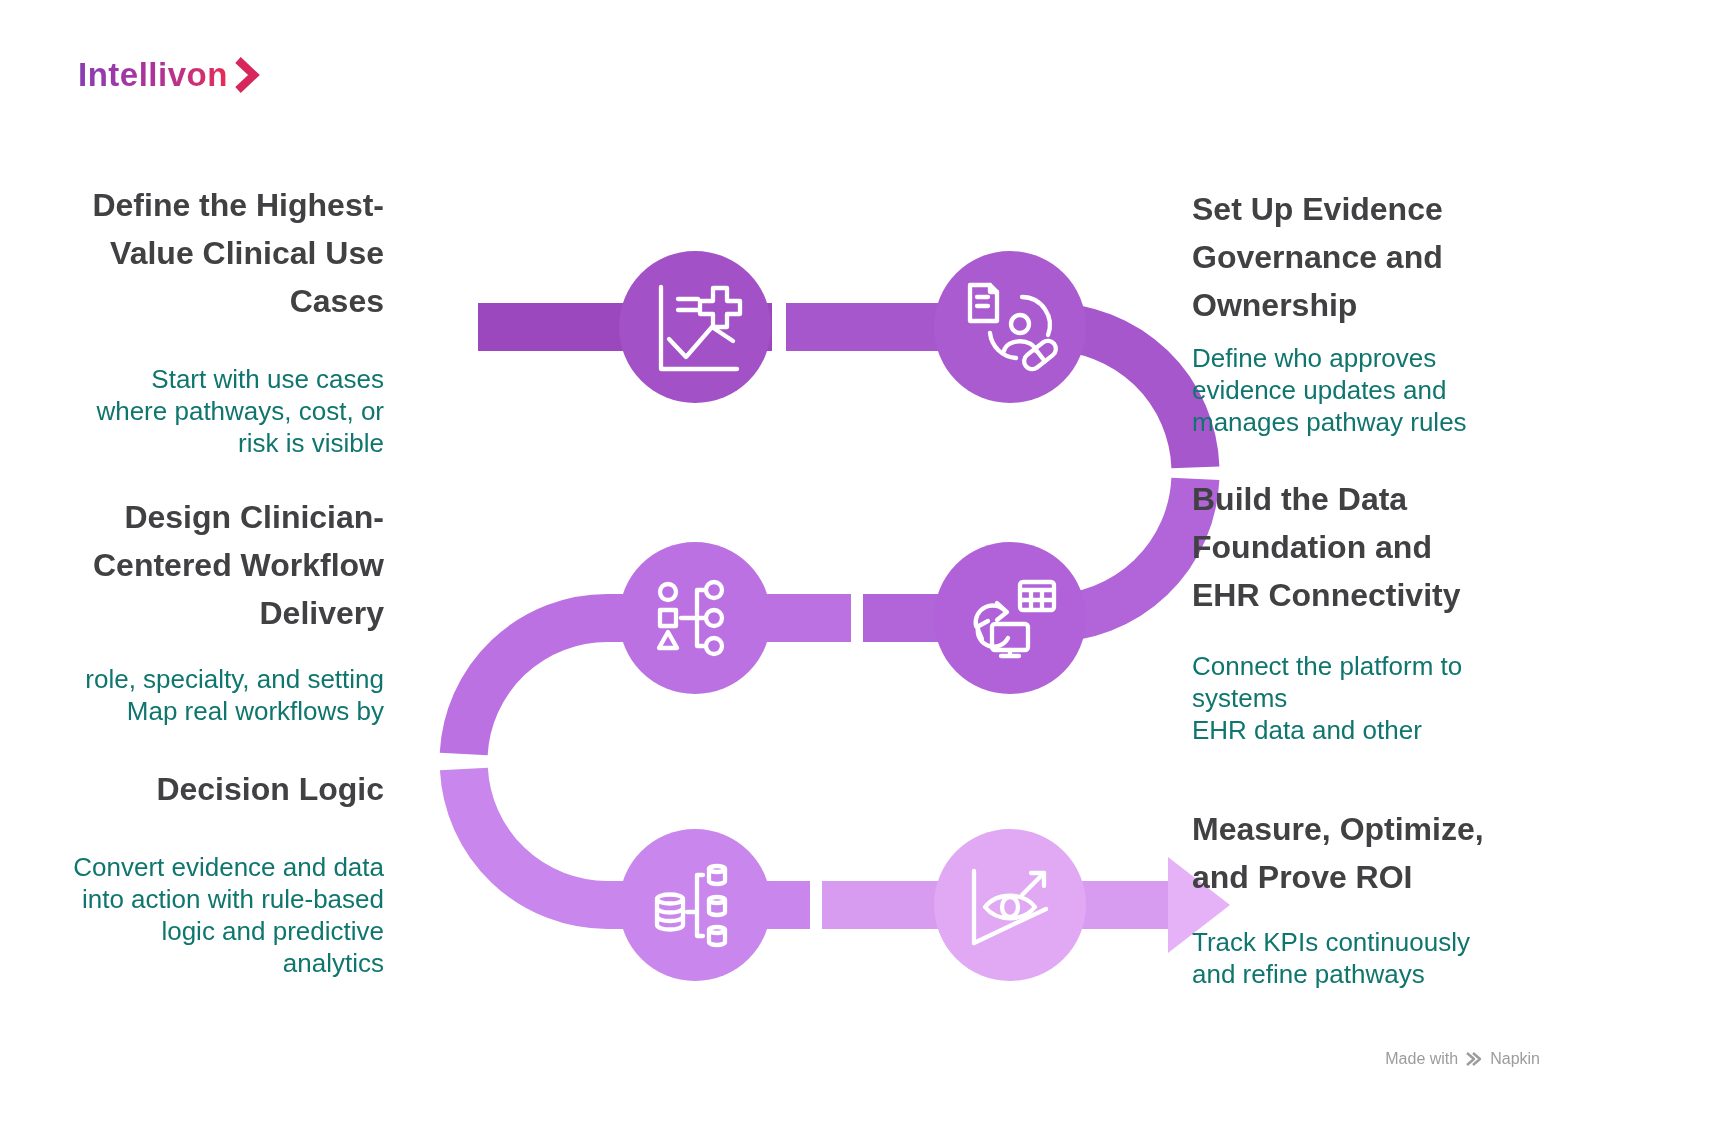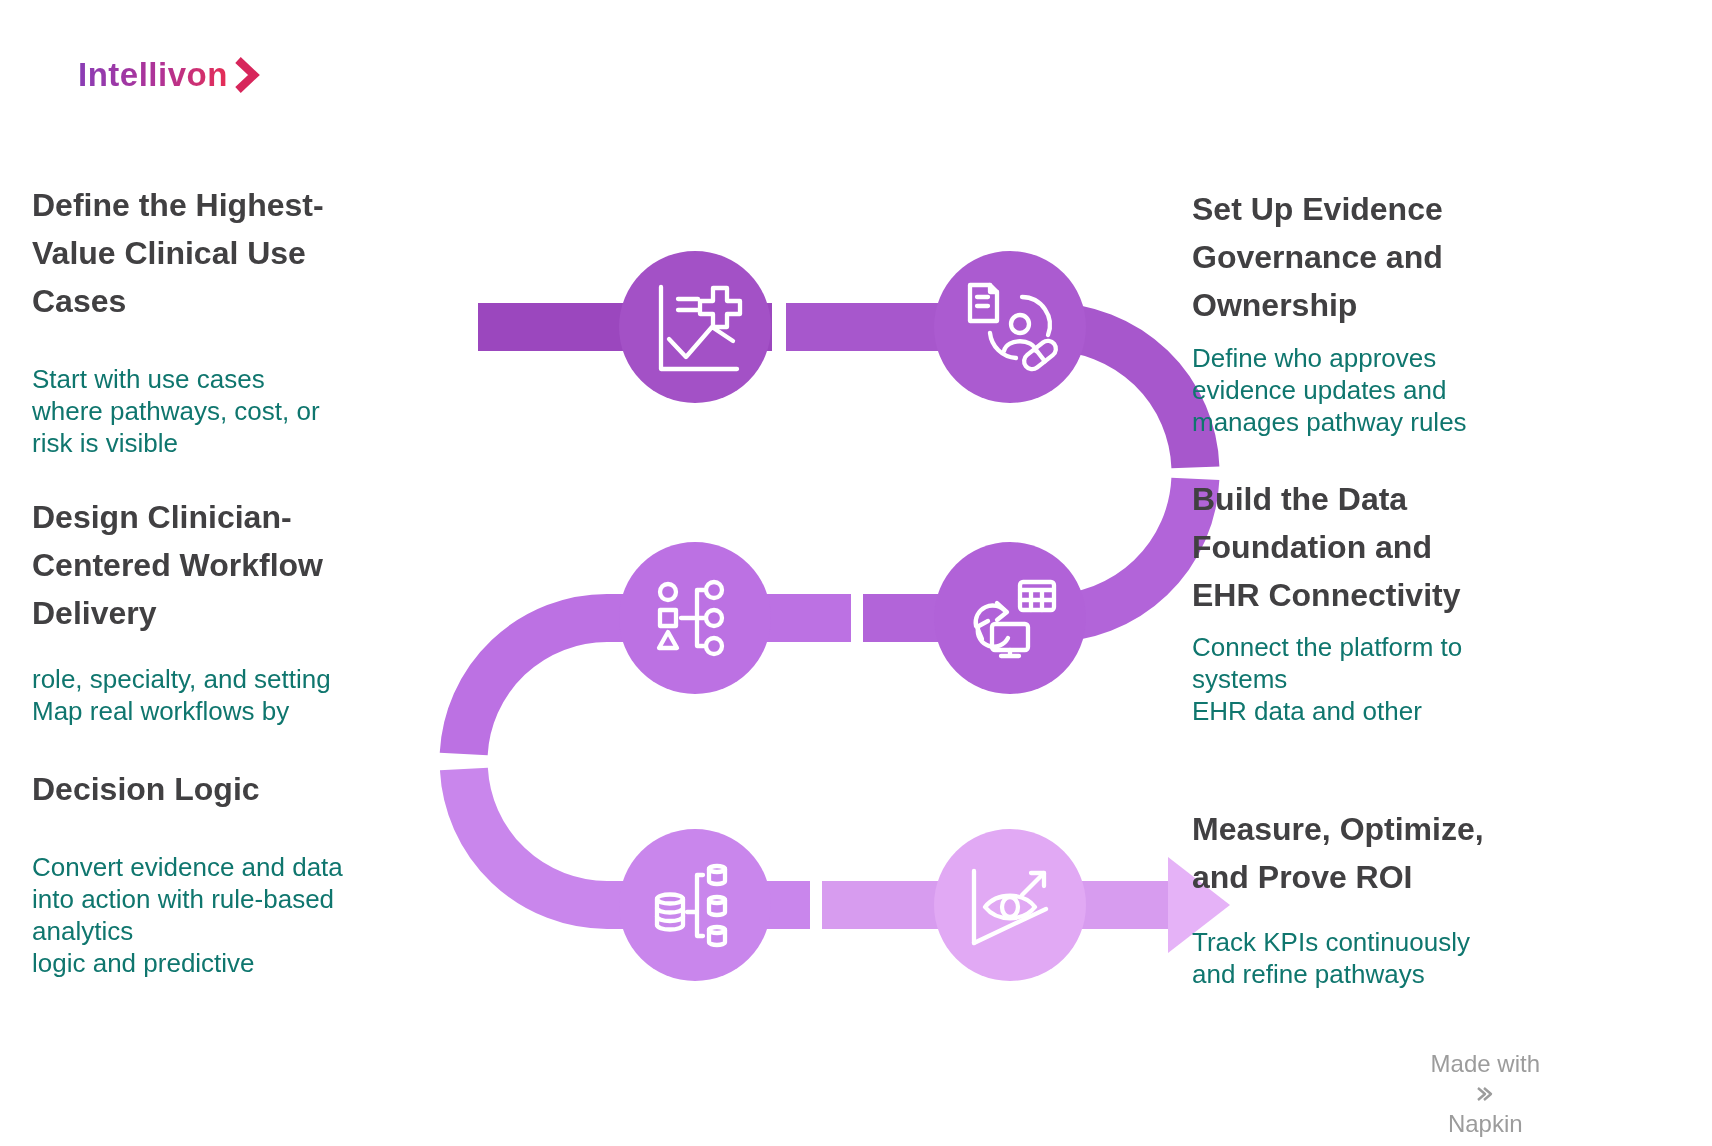--- a/index.html
+++ b/index.html
@@ -4,27 +4,27 @@
 <style>
   html,body{margin:0;padding:0;background:#fff;}
   .canvas{position:relative;width:1712px;height:1146px;background:#fff;overflow:hidden;
           font-family:"Liberation Sans",sans-serif;}
   .logo{position:absolute;left:78px;top:56px;display:flex;align-items:center;}
   .logo-text{font-size:33px;font-weight:600;letter-spacing:.5px;
              background:linear-gradient(90deg,#8A3DB5 0%,#B03396 55%,#E62D54 100%);
              -webkit-background-clip:text;background-clip:text;color:transparent;}
   .logo-chevron{margin-left:6px;display:block;}
   .tblock{position:absolute;}
-  .col-left .tblock{left:32px;width:340px;text-align:left;}
+  .col-left .tblock{left:44px;width:340px;text-align:right;}
   .col-right .tblock{left:1192px;width:330px;text-align:left;}
   .heading{font-size:32px;font-weight:bold;line-height:48px;color:#414042;}
   .body{font-size:26px;line-height:32px;color:#0f766e;}
   .snake{position:absolute;left:0;top:0;}
-  .watermark{position:absolute;top:1050px;right:172px;display:flex;align-items:center;gap:7px;
-             font-size:24px;color:#9C9C9C;font-weight:500;flex-direction:column;}
+  .watermark{position:absolute;top:1050px;right:172px;display:flex;align-items:flex-start;gap:7px;
+             font-size:16px;color:#9C9C9C;font-weight:500;}
   .seg{fill:none;stroke-linecap:butt;stroke-linejoin:round;}
   .icon{stroke:#FFFFFF;stroke-width:4.3;fill:none;stroke-linecap:round;stroke-linejoin:round;}
 </style>
 </head>
 <body>
 
 <div class="canvas">
 
   <div class="logo">
     <span class="logo-text">Intellivon</span>
@@ -141,22 +141,22 @@
         <div>Map real workflows by</div>
       </div>
     </div>
     <div class="tblock" style="top:765px">
       <div class="heading">
         <div>Decision Logic</div>
       </div>
       <div class="body" style="margin-top:38px">
         <div>Convert evidence and data</div>
         <div>into action with rule-based</div>
+        <div>logic and predictive</div>
         <div>analytics</div>
-        <div>logic and predictive</div>
       </div>
     </div>
   </div>
 
   <div class="col-right">
     <div class="tblock" style="top:185px">
       <div class="heading">
         <div>Set Up Evidence</div>
         <div>Governance and</div>
         <div>Ownership</div>
@@ -166,21 +166,21 @@
         <div>evidence updates and</div>
         <div>manages pathway rules</div>
       </div>
     </div>
     <div class="tblock" style="top:475px">
       <div class="heading">
         <div>Build the Data</div>
         <div>Foundation and</div>
         <div>EHR Connectivity</div>
       </div>
-      <div class="body" style="margin-top:12px">
+      <div class="body" style="margin-top:31px">
         <div>Connect the platform to</div>
         <div>systems</div>
         <div>EHR data and other</div>
       </div>
     </div>
     <div class="tblock" style="top:805px">
       <div class="heading">
         <div>Measure, Optimize,</div>
         <div>and Prove ROI</div>
       </div>

